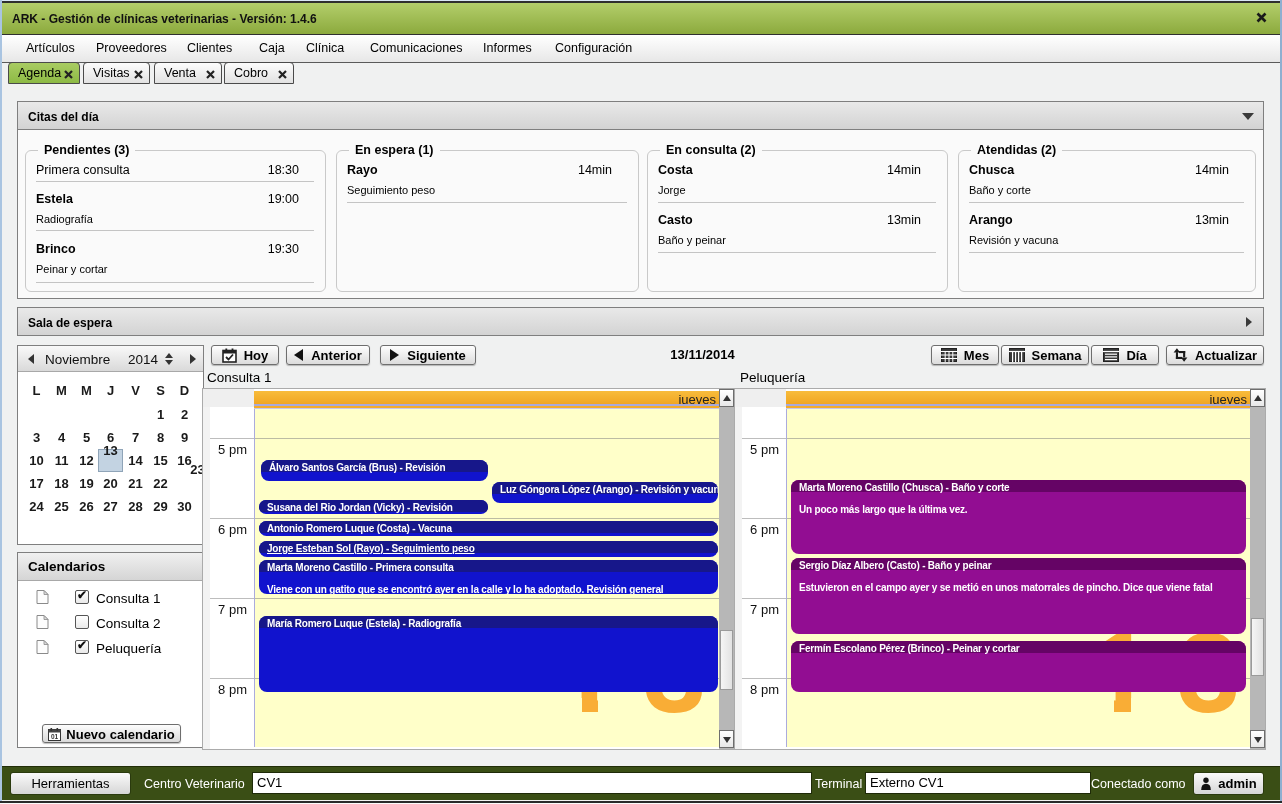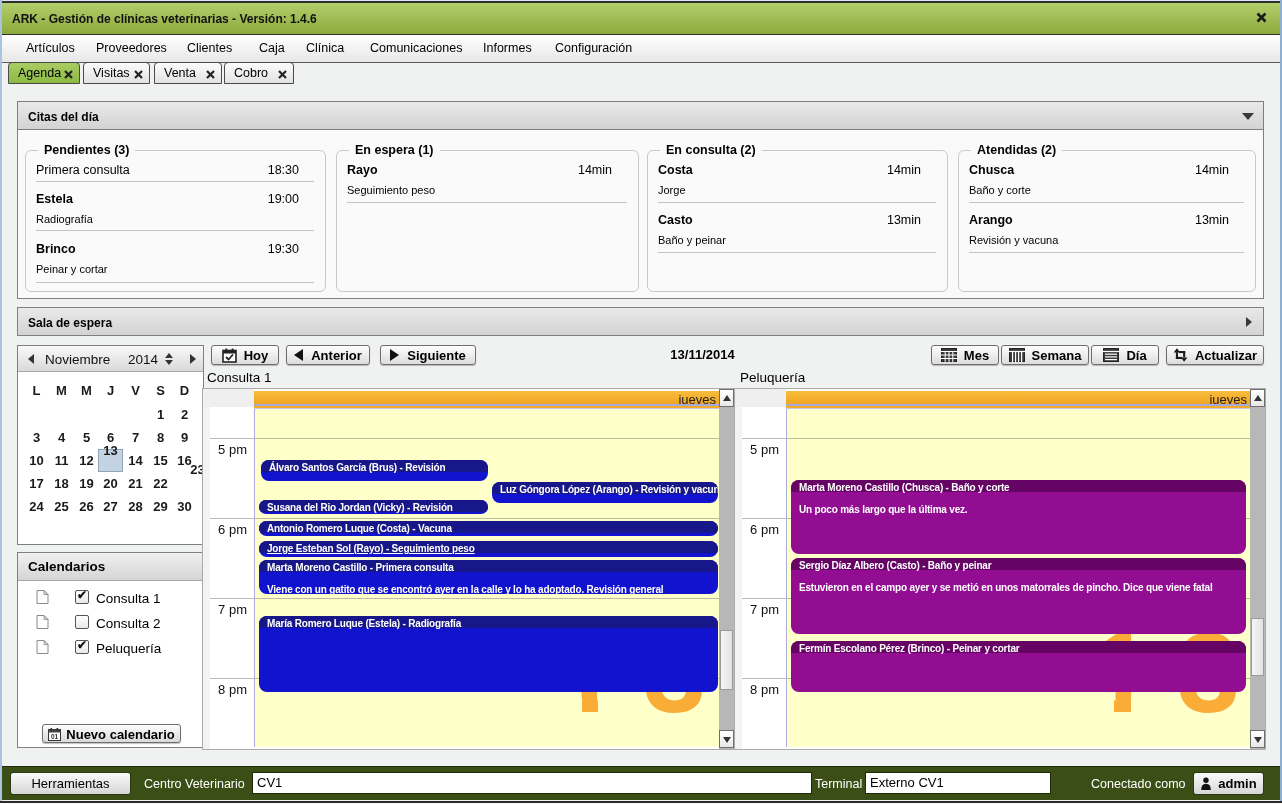--- a/index.html
+++ b/index.html
@@ -511,21 +511,21 @@
         <span class="tri-d2"></span>
       </div>
   </div>
 </div>
 
 <div class="abs" id="bbar">
   <div class="bbtn" style="left:8px; width:121px; line-height:21px;">Herramientas</div>
   <div class="wlbl" style="left:142px;">Centro Veterinario</div>
   <div class="binput" style="left:250px; width:560px;">CV1</div>
   <div class="wlbl" style="left:813px;">Terminal</div>
-  <div class="binput" style="left:863px; width:186px;">Externo CV1</div>
+  <div class="binput" style="left:863px; width:226px;">Externo CV1</div>
   <div class="wlbl" style="left:1089px;">Conectado como</div>
   <div class="bbtn" style="left:1191px; width:71px; font-weight:bold; display:flex; align-items:center; justify-content:center;">
       <svg width="12" height="13" viewBox="0 0 12 13" style="margin-right:6px;">
         <circle cx="6" cy="3.2" r="2.7" fill="#111"></circle>
         <path d="M1.2 13 Q1.2 6.8 6 6.8 Q10.8 6.8 10.8 13 Z" fill="#111"></path>
       </svg>
       <span>admin</span>
     </div>
 </div>
 

